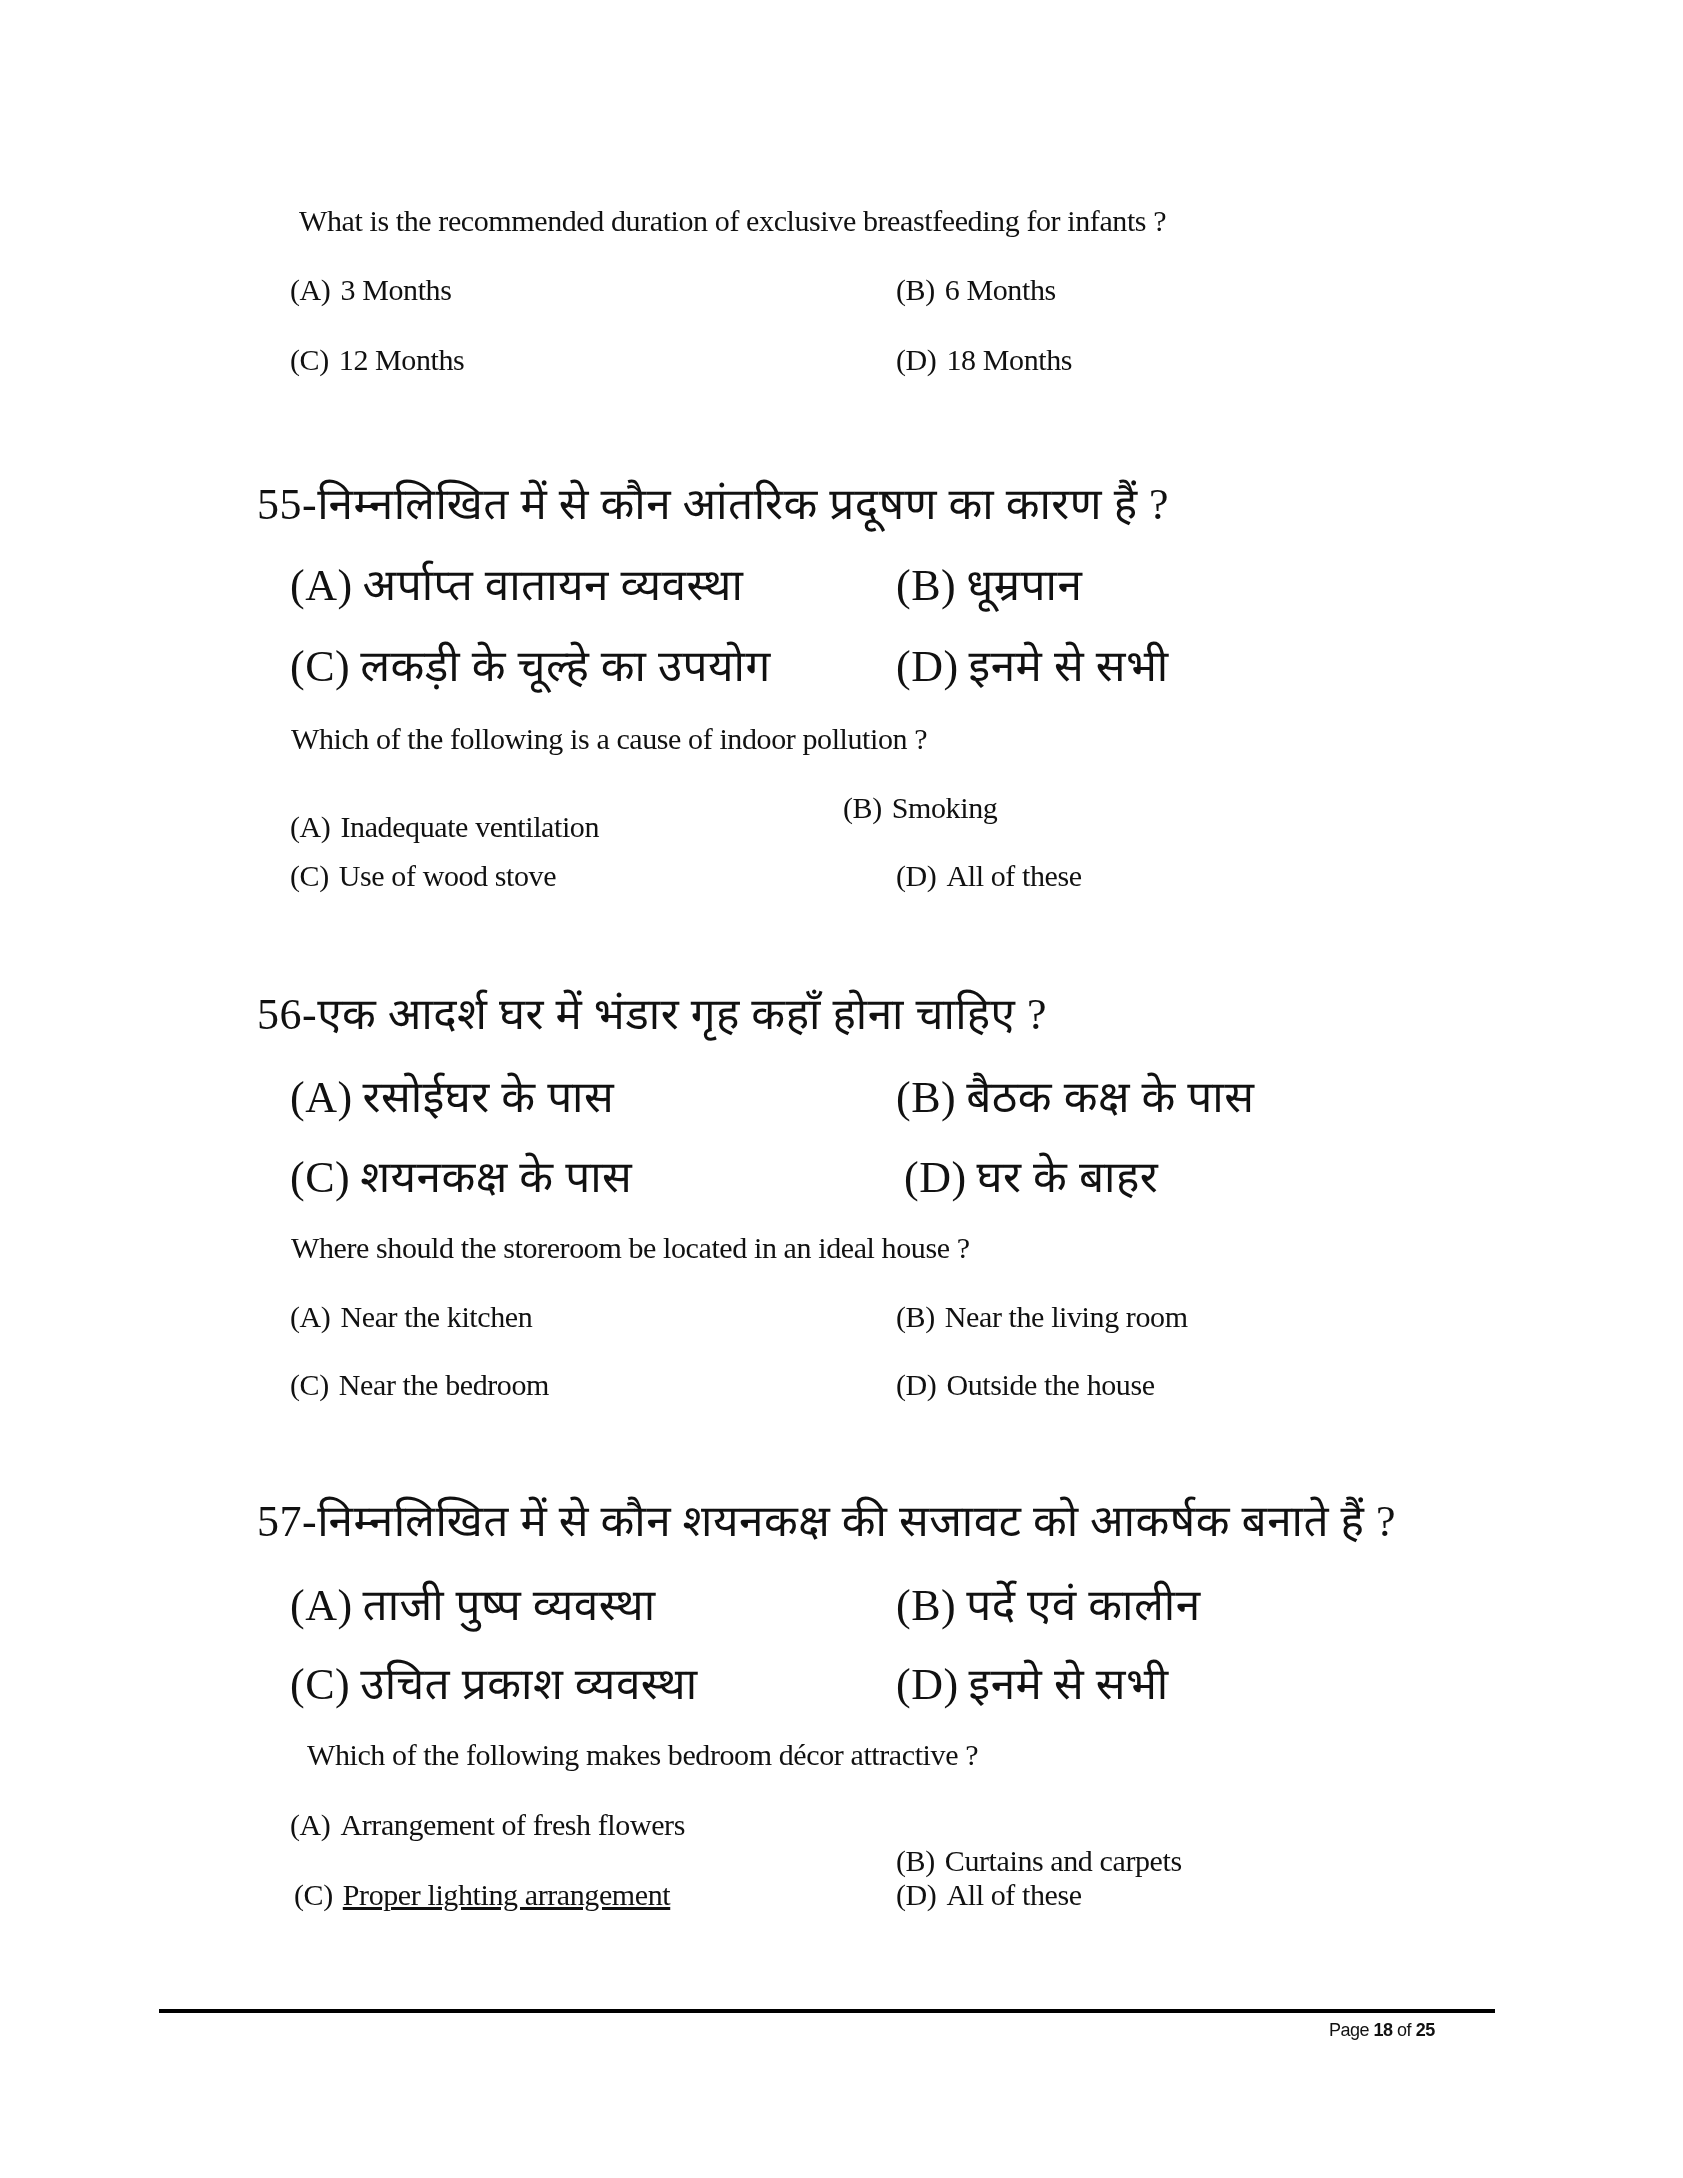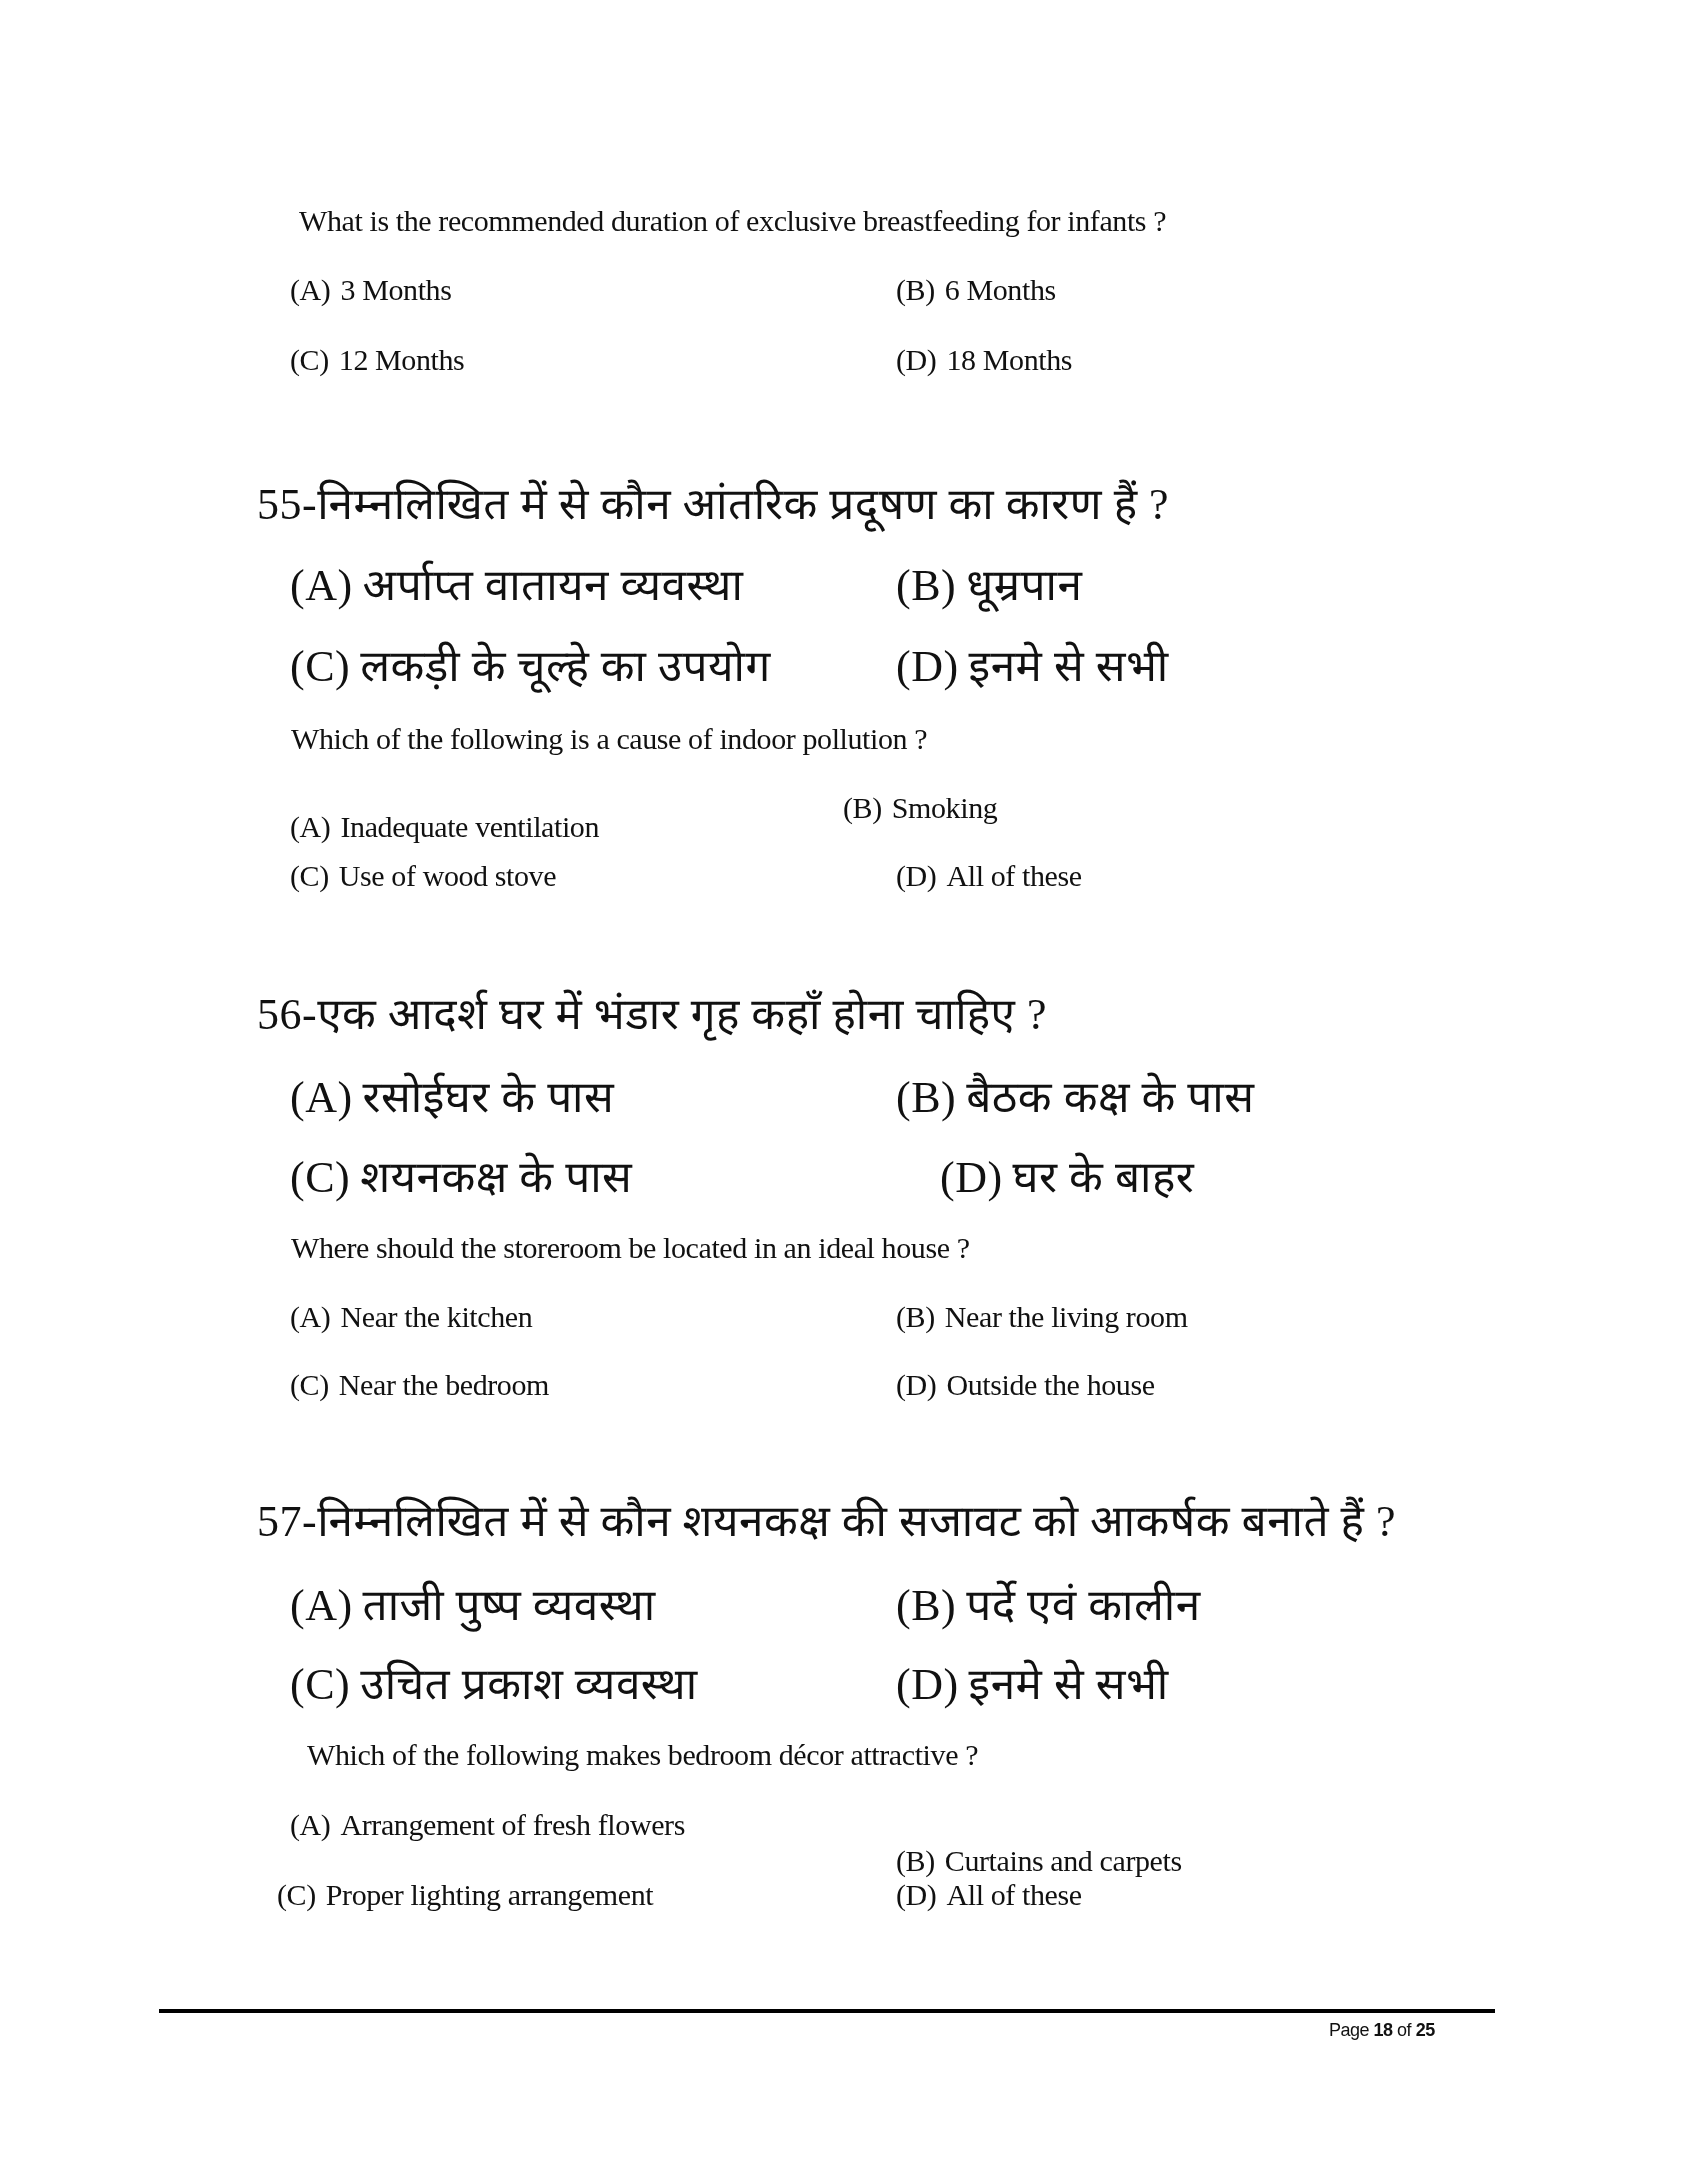--- a/index.html
+++ b/index.html
@@ -37,40 +37,40 @@
   <div class="line" style="left:843px; top:793px;text-align:center;"><span class="opt-label">(B)</span><span>Smoking</span></div>
   <div class="line" style="left:290px; top:861px;"><span class="opt-label">(C)</span><span>Use of wood stove</span></div>
   <div class="line" style="left:896px; top:861px;"><span class="opt-label">(D)</span><span>All of these</span></div>
 </div>
 
 <div>
   <div class="line hi" style="left:257px; top:993px;"><span>56-</span><span>एक आदर्श घर में भंडार गृह कहाँ होना चाहिए ?</span></div>
   <div class="line hi" style="left:290px; top:1076px;"><span class="opt-label">(A)</span><span>रसोईघर के पास</span></div>
   <div class="line hi" style="left:896px; top:1076px;"><span class="opt-label">(B)</span><span>बैठक कक्ष के पास</span></div>
   <div class="line hi" style="left:290px; top:1156px;"><span class="opt-label">(C)</span><span>शयनकक्ष के पास</span></div>
-  <div class="line hi" style="left:940px; top:1156px;"><span class="opt-label">(D)</span><span>घर के बाहर</span></div>
+  <div class="line hi" style="left:904px; top:1156px;"><span class="opt-label">(D)</span><span>घर के बाहर</span></div>
 
   <div class="line" style="left:291px; top:1233px;">Where should the storeroom be located in an ideal house ?</div>
   <div class="line" style="left:290px; top:1302px;"><span class="opt-label">(A)</span><span>Near the kitchen</span></div>
   <div class="line" style="left:896px; top:1302px;"><span class="opt-label">(B)</span><span>Near the living room</span></div>
   <div class="line" style="left:290px; top:1370px;"><span class="opt-label">(C)</span><span>Near the bedroom</span></div>
   <div class="line" style="left:896px; top:1370px;"><span class="opt-label">(D)</span><span>Outside the house</span></div>
 </div>
 
 <div>
   <div class="line hi" style="left:257px; top:1500px;"><span>57-</span><span>निम्नलिखित में से कौन शयनकक्ष की सजावट को आकर्षक बनाते हैं ?</span></div>
   <div class="line hi" style="left:290px; top:1584px;"><span class="opt-label">(A)</span><span>ताजी पुष्प व्यवस्था</span></div>
   <div class="line hi" style="left:896px; top:1584px;"><span class="opt-label">(B)</span><span>पर्दे एवं कालीन</span></div>
   <div class="line hi" style="left:290px; top:1663px;"><span class="opt-label">(C)</span><span>उचित प्रकाश व्यवस्था</span></div>
   <div class="line hi" style="left:896px; top:1663px;"><span class="opt-label">(D)</span><span>इनमे से सभी</span></div>
 
   <div class="line" style="left:291px; top:1740px;margin-left:16px;">Which of the following makes bedroom décor attractive ?</div>
   <div class="line" style="left:290px; top:1810px;"><span class="opt-label">(A)</span><span>Arrangement of fresh flowers</span></div>
   <div class="line" style="left:896px; top:1810px;margin-top:36px;"><span class="opt-label">(B)</span><span>Curtains and carpets</span></div>
-  <div class="line" style="left:277px; top:1880px;"><span class="opt-label">(C)</span><span>Proper lighting arrangement</span></div>
+  <div class="line" style="left:294px; top:1880px;text-decoration:underline;"><span class="opt-label">(C)</span><span>Proper lighting arrangement</span></div>
   <div class="line" style="left:896px; top:1880px;"><span class="opt-label">(D)</span><span>All of these</span></div>
 </div>
 
 <div class="hr"></div>
 <div class="footer">
   <span>Page</span>
   <b>18</b>
   <span>of</span>
   <b>25</b>
 </div>

